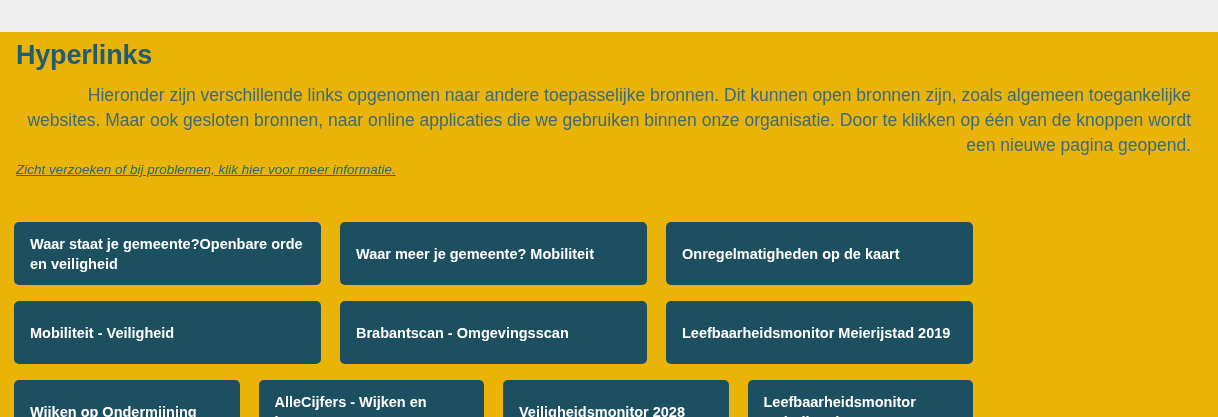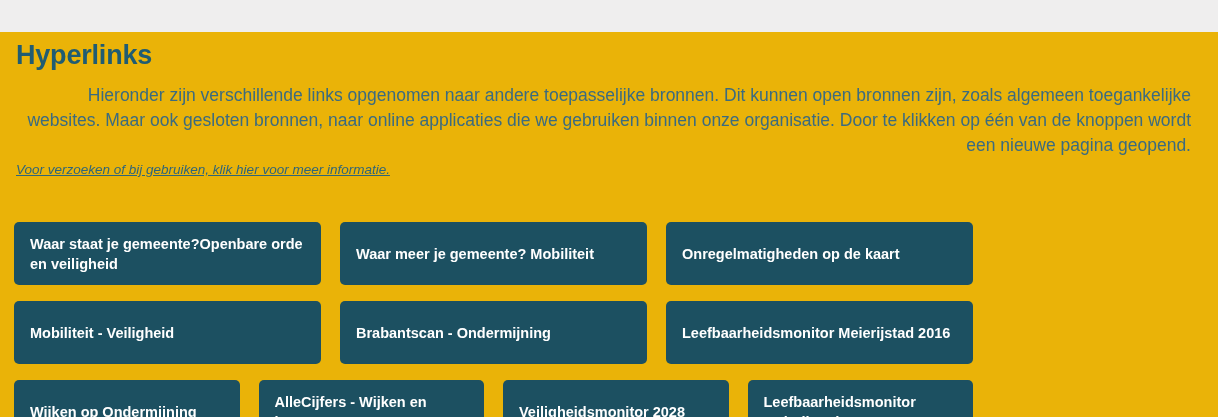--- a/index.html
+++ b/index.html
@@ -98,21 +98,21 @@
 </head>
 <body>
 
 <div class="page">
 
   <div class="header-block">
     <h1 class="page-title">Hyperlinks</h1>
 
     <p class="intro-text">Hieronder zijn verschillende links opgenomen naar andere toepasselijke bronnen. Dit kunnen open bronnen zijn, zoals algemeen toegankelijke websites. Maar ook gesloten bronnen, naar online applicaties die we gebruiken binnen onze organisatie. Door te klikken op één van de knoppen wordt een nieuwe pagina geopend.</p>
 
-    <a class="info-link">Voor verzoeken of bij gebruiken, klik hier voor meer informatie.</a>
+    <a class="info-link">Zicht verzoeken of bij problemen, klik hier voor meer informatie.</a>
   </div>
 
   <div class="button-grid">
 
     <div class="button-row">
       <button class="link-button">
         <span class="btn-label">Waar staat je gemeente?Openbare orde en veiligheid</span>
       </button>
       <button class="link-button">
         <span class="btn-label">Waar meer je gemeente? Mobiliteit</span>
@@ -120,24 +120,24 @@
       <button class="link-button">
         <span class="btn-label">Onregelmatigheden op de kaart</span>
       </button>
     </div>
 
     <div class="button-row">
       <button class="link-button">
         <span class="btn-label">Mobiliteit - Veiligheid</span>
       </button>
       <button class="link-button">
-        <span class="btn-label">Brabantscan - Ondermijning</span>
+        <span class="btn-label">Brabantscan - Omgevingsscan</span>
       </button>
       <button class="link-button">
-        <span class="btn-label">Leefbaarheidsmonitor Meierijstad 2016</span>
+        <span class="btn-label">Leefbaarheidsmonitor Meierijstad 2019</span>
       </button>
     </div>
 
     <div class="button-row">
       <button class="link-button">
         <span class="btn-label">Wijken op Ondermijning</span>
       </button>
       <button class="link-button">
         <span class="btn-label">AlleCijfers - Wijken en bronnen</span>
       </button>

